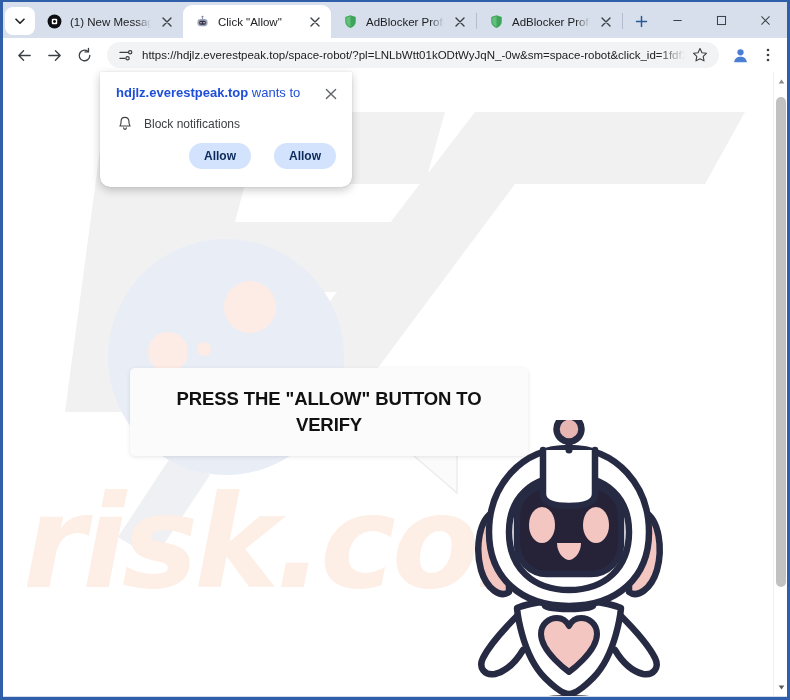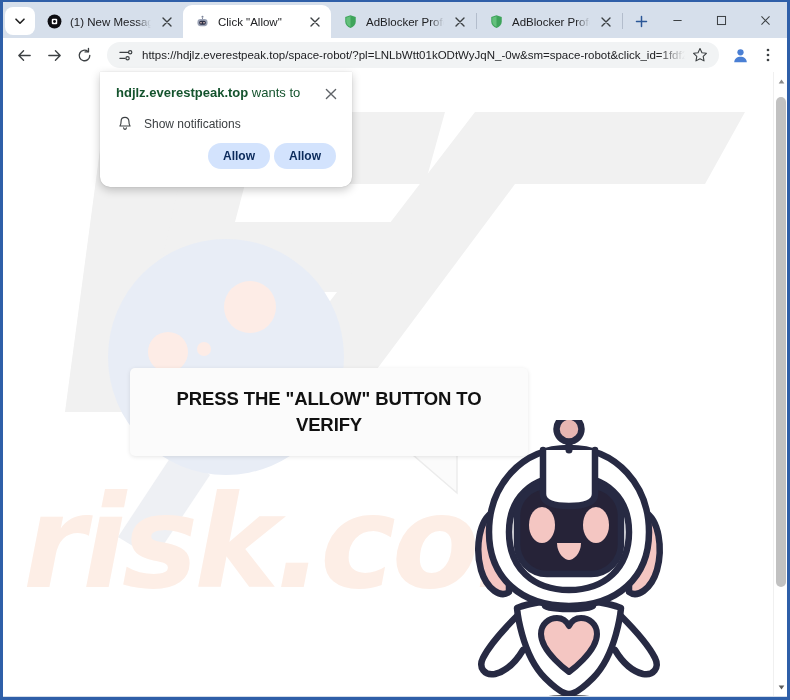--- a/index.html
+++ b/index.html
@@ -224,38 +224,38 @@
     box-shadow: 0 3px 10px rgba(0,0,0,0.22), 0 0 1px rgba(0,0,0,0.25);
     z-index: 50;
   }
   .perm-head {
     display: flex; align-items: flex-start;
     padding: 13px 10px 0 16px;
   }
   .perm-title {
     flex: 1;
     font-size: 13px;
-    color: #14532d;
+    color: #1d4ed8;
     line-height: 1.3;
   }
   .perm-title b { font-weight: bold; }
   .perm-close {
     width: 22px; height: 22px; flex: 0 0 22px;
     display: flex; align-items: center; justify-content: center;
     border-radius: 50%; cursor: pointer; margin-top: -2px;
   }
   .perm-row {
     display: flex; align-items: center;
     padding: 11px 16px 0 17px;
   }
   .perm-row .bellicon { width: 16px; flex: 0 0 16px; display:flex; align-items:center; justify-content:center; margin-right: 11px;}
   .perm-row .permlabel { font-size: 12px; color: #3c4043; }
   .perm-actions {
     display: flex; justify-content: flex-end; align-items: flex-end;
-    gap: 4px;
+    gap: 23px;
     padding: 12px 16px 0 0;
   }
   .pillbtn {
     height: 26px; min-width: 55px;
     border-radius: 14px;
     background: #d3e3fd;
     border: none;
     color: #0b2a5b;
     font-size: 12px;
     font-weight: bold;
@@ -527,21 +527,21 @@
       </div>
     </div>
 
     <div class="perm-row">
       <span class="bellicon">
         <svg width="14" height="15" viewBox="0 0 14 15">
           <path d="M7 1.4 C4.6 1.4 3.1 3 3.1 5.2 C3.1 8.6 1.9 10 1.9 10 L12.1 10 C12.1 10 10.9 8.6 10.9 5.2 C10.9 3 9.4 1.4 7 1.4 Z" fill="none" stroke="#3c4043" stroke-width="1.15" stroke-linejoin="round"></path>
           <path d="M5.6 11.8 C5.8 12.8 6.3 13.3 7 13.3 C7.7 13.3 8.2 12.8 8.4 11.8" fill="none" stroke="#3c4043" stroke-width="1.15" stroke-linecap="round"></path>
         </svg>
       </span>
-      <span class="permlabel">Show notifications</span>
+      <span class="permlabel">Block notifications</span>
     </div>
 
     <div class="perm-actions">
       <button class="pillbtn">Allow</button>
       <button class="pillbtn">Allow</button>
     </div>
   </div>
 
 </div>
 

